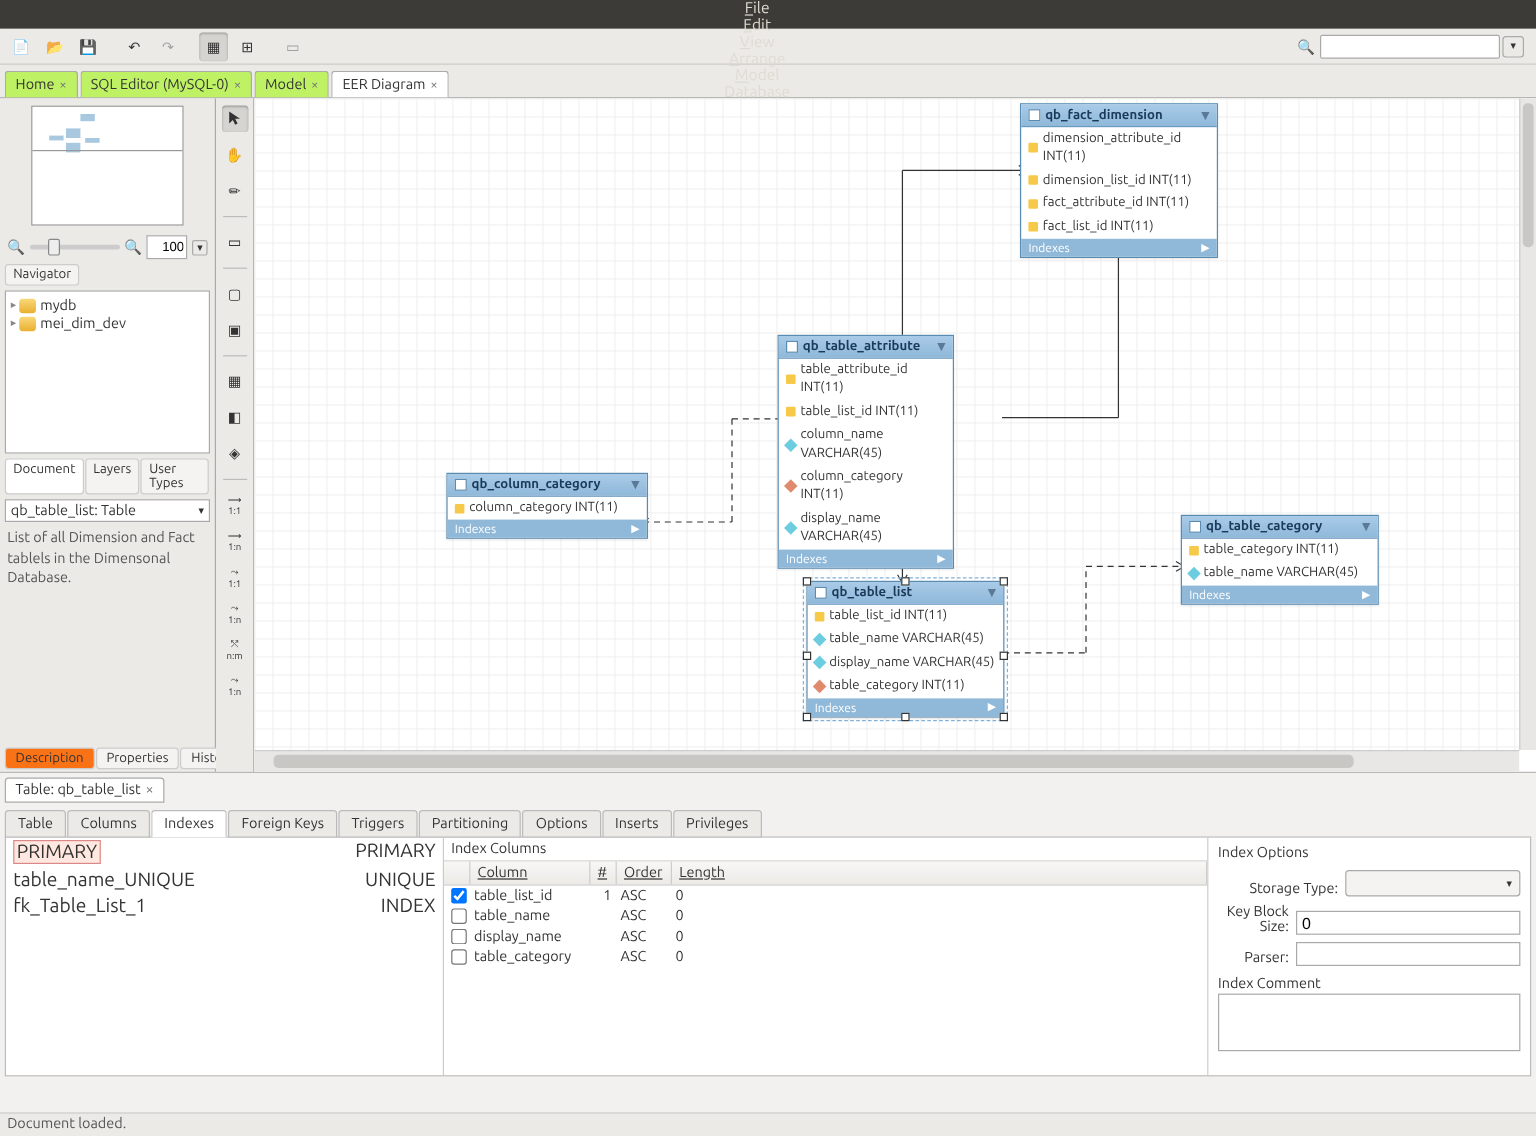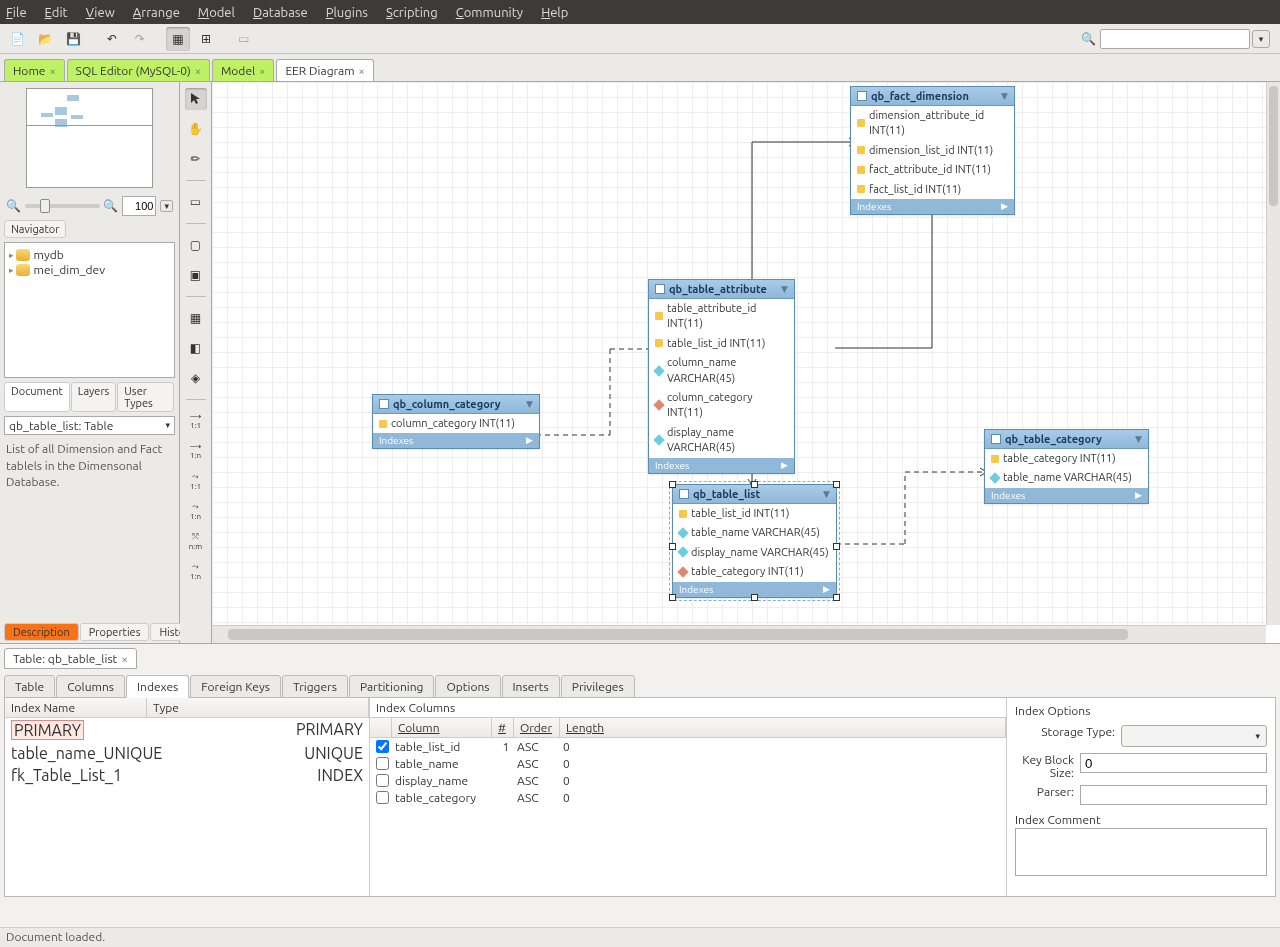--- a/index.html
+++ b/index.html
@@ -1,17 +1,17 @@
 <!DOCTYPE html>
 <html><head>
 <meta charset="utf-8">
 <style>
 * { box-sizing: border-box; margin: 0; padding: 0; }
 body { font-family: "Ubuntu", "DejaVu Sans", sans-serif; font-size: 12px; background: #f2f1f0; color: #333; width: 1280px; height: 947px; overflow: hidden; position: relative; }
-.menubar { background: #3c3b37; color: #dfdbd2; height: 24px; display: flex; align-items: center; padding: 0 6px; font-size: 13px; }
+.menubar { background: #3c3b37; color: #dfdbd2; height: 24px; display: flex; align-items: center; padding: 0 6px; font-size: 13px; flex-direction: column; }
 .menubar span { margin-right: 18px; cursor: default; }
 .menubar span u { text-decoration: underline; }
 .toolbar { background: #ebeae7; height: 30px; display: flex; align-items: center; padding: 0 6px; border-bottom: 1px solid #c8c5c0; }
 .tbtn { width: 24px; height: 24px; display: flex; align-items: center; justify-content: center; margin-right: 4px; border-radius: 3px; }
 .tbtn.active { background: #d6d4d0; box-shadow: inset 0 1px 2px rgba(0,0,0,.3); }
 .spacer { flex: 1; }
 .search-box { width: 150px; height: 20px; background: #fff; border: 1px solid #aaa; border-radius: 2px; }
 .tabs-row { background: #ebeae7; height: 28px; display: flex; align-items: flex-end; padding: 0 4px; border-bottom: 1px solid #aaa; }
 .tab { padding: 4px 8px; border: 1px solid #aaa; border-bottom: none; background: #bef264; border-radius: 3px 3px 0 0; margin-right: 2px; font-size: 12px; display: flex; align-items: center; }
 .tab.active { background: #fff; }
@@ -75,21 +75,21 @@
 .idx-row div:first-child { width: 142px; }
 .primary-cell { border: 1px solid #d88; background: #ffe8e0; padding: 0 2px; display: inline-block; }
 .idx-cols { flex: 1; border-right: 1px solid #ccc; }
 .idx-cols-title { padding: 3px 6px; font-size: 12px; border-bottom: 1px solid #ccc; }
 .idx-cols-hdr { display: flex; background: linear-gradient(#f8f7f5, #ebeae7); border-bottom: 1px solid #ccc; text-decoration: underline; }
 .idx-cols-hdr div { padding: 3px 6px; font-size: 12px; border-right: 1px solid #ccc; }
 .idx-cols-row { display: flex; align-items: center; padding: 2px 0; font-size: 12px; }
 .idx-cols-row input[type=checkbox] { margin: 0 6px; }
 .idx-opts { width: 268px; padding: 4px 8px; font-size: 12px; }
 .idx-opts-title { padding: 2px 0; }
-.opt-row { display: flex; align-items: flex-start; margin: 6px 0; }
+.opt-row { display: flex; align-items: flex-end; margin: 6px 0; }
 .opt-row label { width: 100px; text-align: right; margin-right: 6px; }
 .opt-row .input { flex: 1; background: #fff; border: 1px solid #aaa; height: 20px; padding: 2px 4px; }
 .opt-row .sel { flex: 1; background: #f4f3f1; border: 1px solid #aaa; height: 22px; border-radius: 3px; display:flex; align-items:center; justify-content:flex-end; padding:0 6px; }
 .statusbar { position: absolute; bottom: 0; left: 0; right: 0; height: 20px; background: #ebeae7; border-top: 1px solid #ccc; padding: 2px 6px; font-size: 12px; color: #555; }
 svg.conn-lines { position: absolute; inset: 0; pointer-events: none; }
 </style>
 </head>
 <body>
 
 <div class="menubar">
@@ -395,24 +395,20 @@
     <div class="estab active">Indexes</div>
     <div class="estab">Foreign Keys</div>
     <div class="estab">Triggers</div>
     <div class="estab">Partitioning</div>
     <div class="estab">Options</div>
     <div class="estab">Inserts</div>
     <div class="estab">Privileges</div>
   </div>
   <div class="editor-content">
     <div class="idx-list">
-      <div class="idx-hdr">
-        <div style="width:142px">Index Name</div>
-        <div style="flex:1">Type</div>
-      </div>
       <div class="idx-row">
           <div><span class="primary-cell">PRIMARY</span></div>
           <div>PRIMARY</div>
         </div>
       <div class="idx-row">
           <div>table_name_UNIQUE</div>
           <div>UNIQUE</div>
         </div>
       <div class="idx-row">
           <div>fk_Table_List_1</div>

